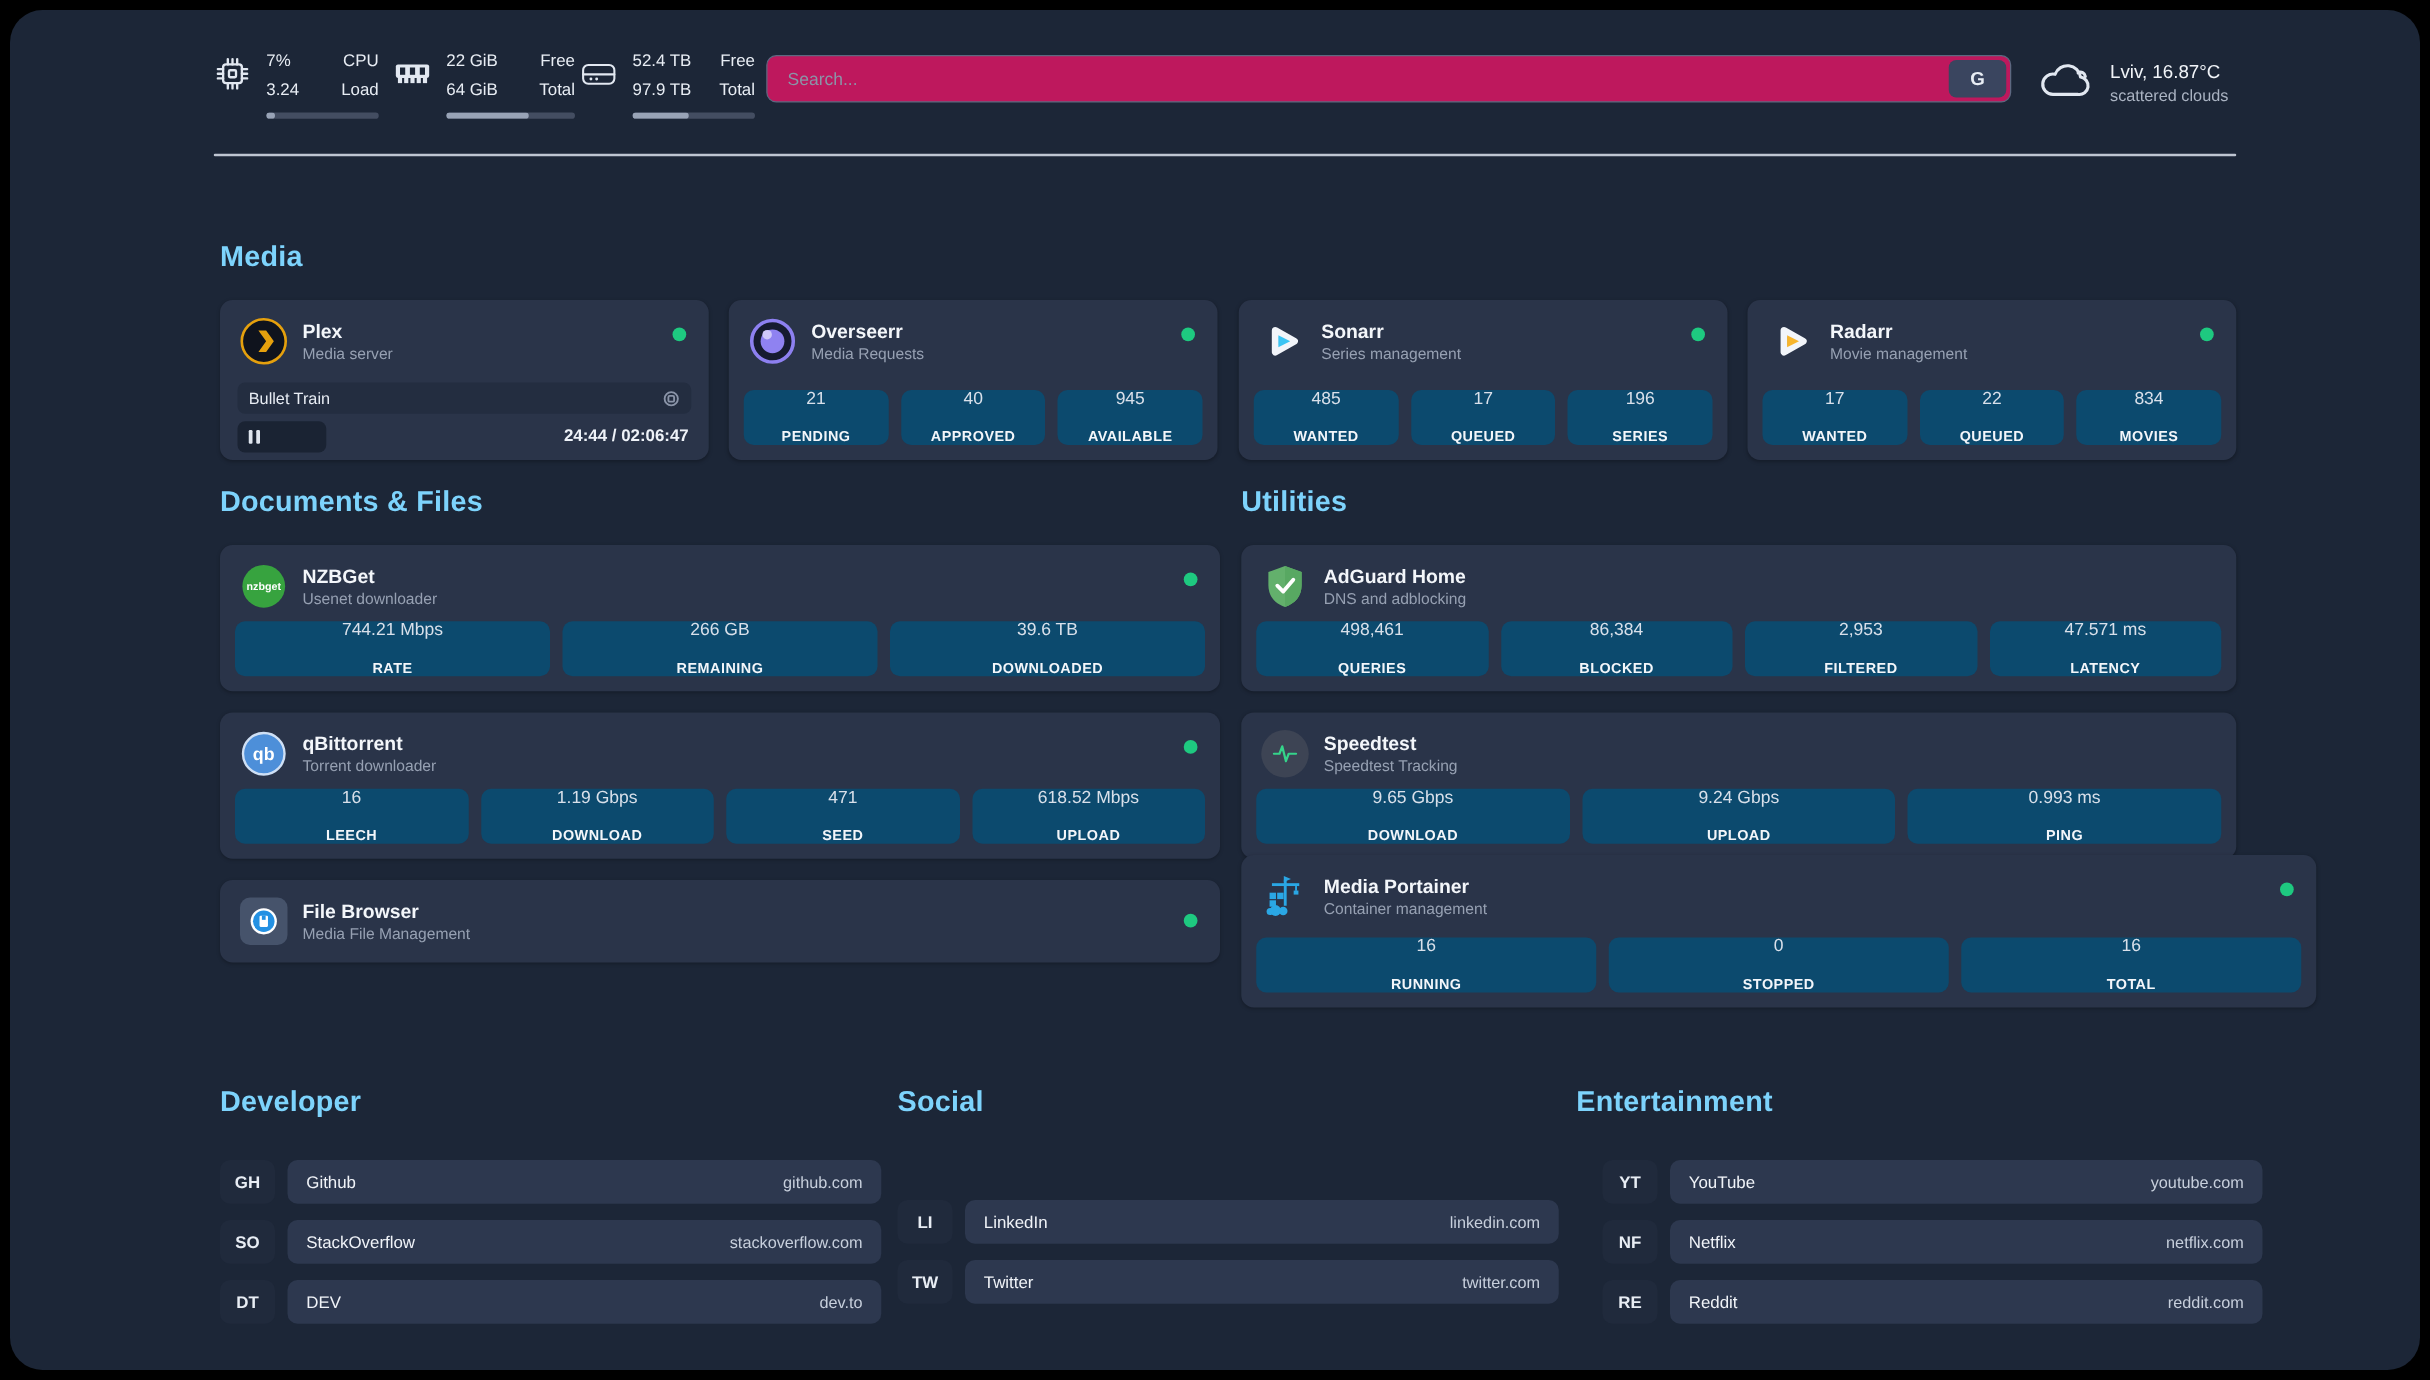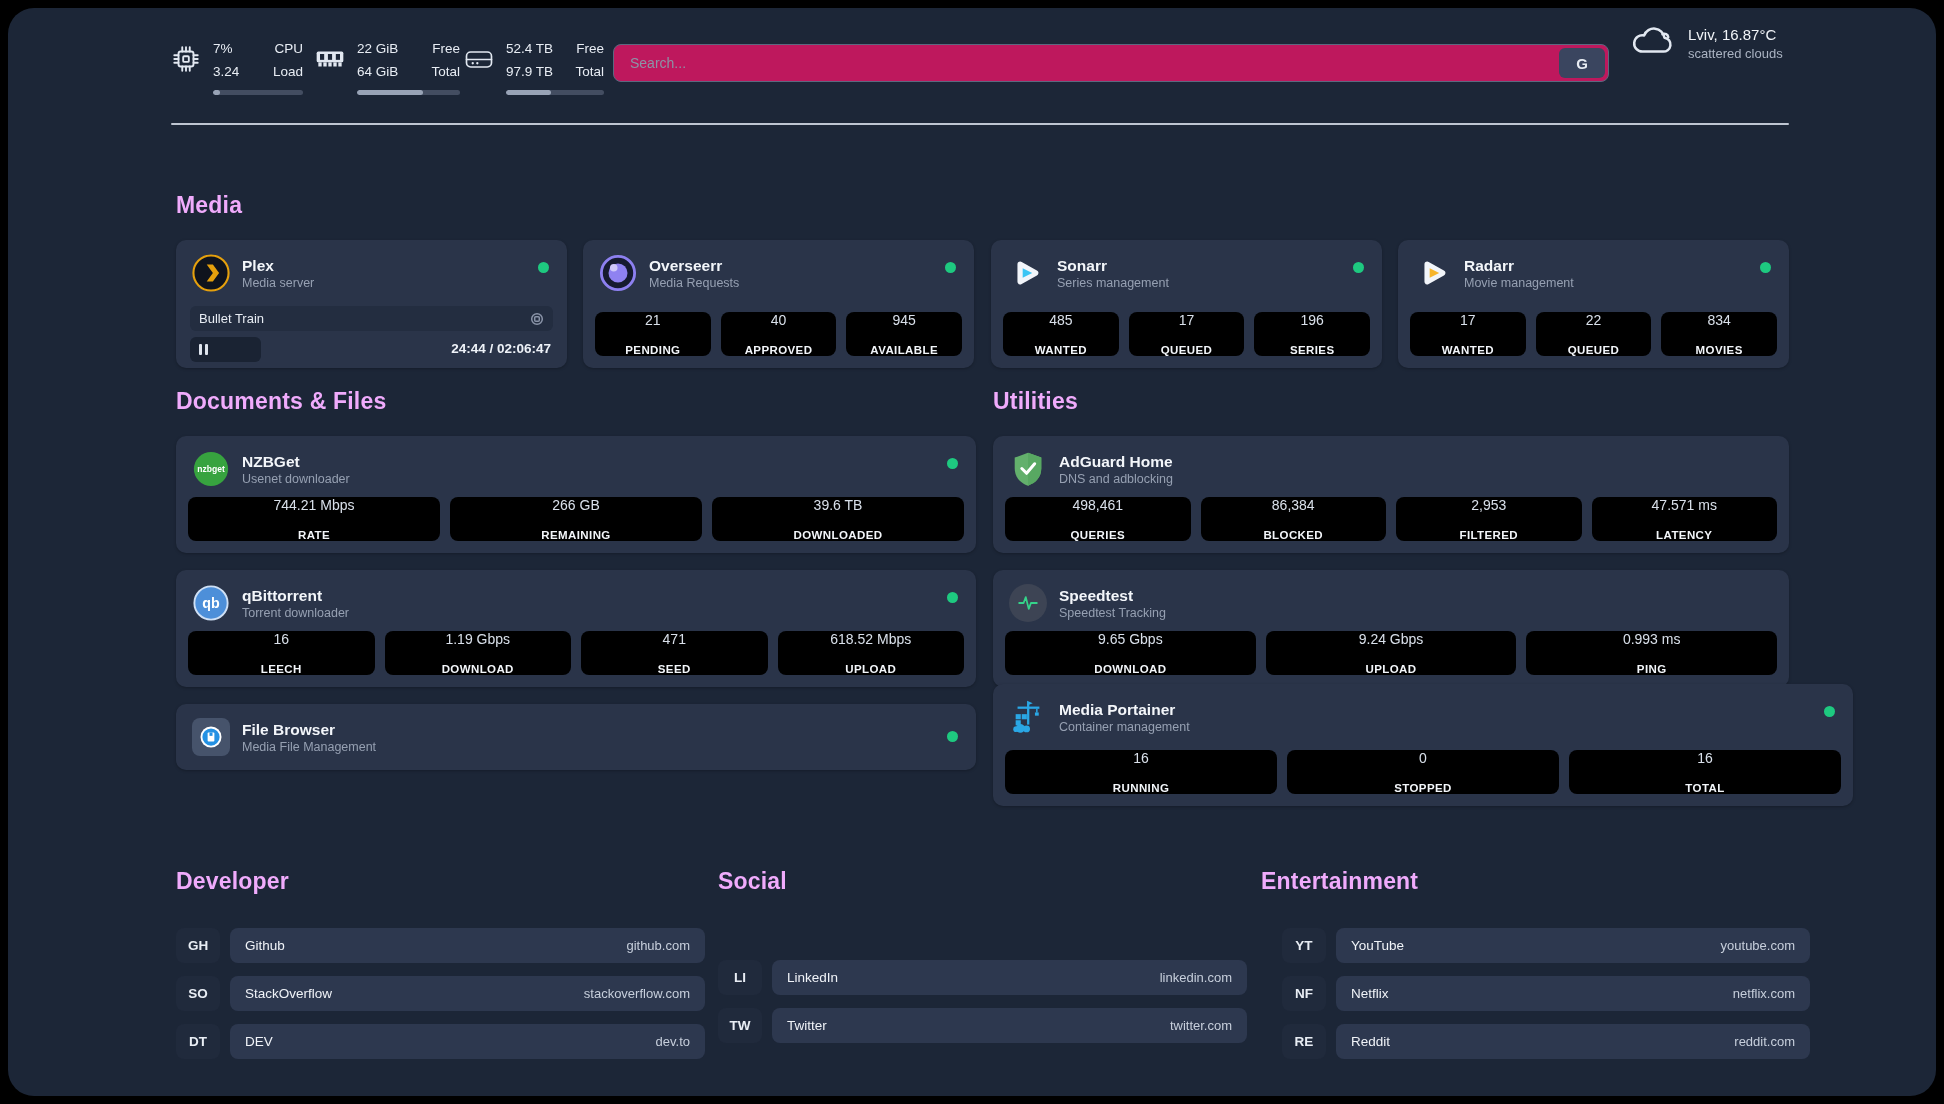--- a/index.html
+++ b/index.html
@@ -18,37 +18,37 @@
   .h-bar i{display:block;height:100%;background:#98a3b6;border-radius:3px;}
 
   .search{position:absolute;left:605px;top:36px;width:996px;height:38px;box-sizing:border-box;
           background:#be185d;border:1px solid #5d6880;border-radius:8px;}
   .search input{position:absolute;left:0;top:0;width:calc(100% - 60px);height:100%;background:transparent;border:none;outline:none;
           padding:0 0 0 16px;font-size:14px;color:#dfe5ee;font-family:inherit;}
   .search input::placeholder{color:#8b94a7;}
   .g-btn{position:absolute;right:3px;top:3px;bottom:3px;width:46px;background:#3a455f;border-radius:6px;
          display:flex;align-items:center;justify-content:center;font-size:15px;font-weight:600;color:#e8edf4;cursor:pointer;}
 
-  .weather{position:absolute;left:1620px;top:16px;display:flex;gap:14px;align-items:flex-end;}
+  .weather{position:absolute;left:1620px;top:40px;display:flex;gap:14px;align-items:flex-start;}
   .weather .wtemp{font-size:15px;color:#f1f4f8;line-height:20px;}
   .weather .wcond{font-size:13px;color:#aab3c2;line-height:17px;}
 
   .divider{position:absolute;left:163px;top:115px;width:1618px;height:2px;background:rgba(219,226,236,.85);border-radius:1px;}
 
   
-  .section-title{position:absolute;font-size:23px;font-weight:600;color:#f0abfc;letter-spacing:.2px;text-align:right;}
+  .section-title{position:absolute;font-size:23px;font-weight:600;color:#7dd3fc;letter-spacing:.2px;text-align:right;}
 
   .card{position:absolute;background:#2a3449;border-radius:10px;box-shadow:0 1px 3px rgba(0,0,0,.25);cursor:pointer;}
   .card-head{position:absolute;left:16px;top:14px;display:flex;gap:12px;align-items:center;}
   .appicon{width:38px;height:38px;flex:0 0 auto;display:flex;align-items:center;justify-content:center;}
   .name{font-size:15.5px;font-weight:600;color:#f3f6fa;line-height:19px;}
   .sub{font-size:12.5px;color:#96a0b2;line-height:16px;}
   .dot{position:absolute;right:18px;top:22px;width:11px;height:11px;border-radius:50%;background:#1ec980;}
   .tiles{position:absolute;left:12px;right:12px;bottom:12px;height:44px;display:flex;gap:10px;}
-  .tile{flex:1;background:#000000;border-radius:8px;display:flex;flex-direction:column;align-items:center;justify-content:space-between;gap:2px;}
+  .tile{flex:1;background:#0c4a6e;border-radius:8px;display:flex;flex-direction:column;align-items:center;justify-content:flex-end;gap:18px;}
   .tile .v{font-size:14px;color:#d9e0ea;}
   .tile .l{font-size:11.5px;font-weight:800;color:#f3f6fa;letter-spacing:.4px;}
 
   
   .plex-track{position:absolute;left:14px;right:14px;top:66px;height:25px;background:#232d40;border-radius:6px;
               display:flex;align-items:center;justify-content:space-between;padding:0 9px;box-sizing:border-box;}
   .plex-track .t{font-size:13px;color:#e8edf4;}
   .plex-progress{position:absolute;left:14px;right:14px;top:97px;height:25px;}
   .plex-fill{position:absolute;left:0;top:0;height:100%;background:#1a2333;border-radius:6px;min-width:44px;}
   .pause{position:absolute;left:9px;top:7px;display:flex;gap:3px;}

